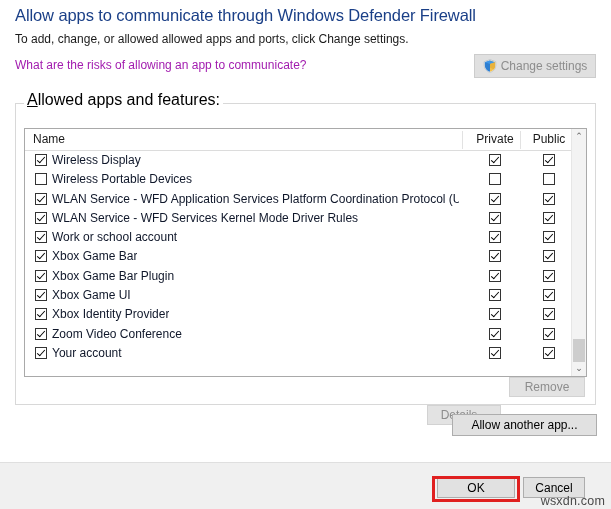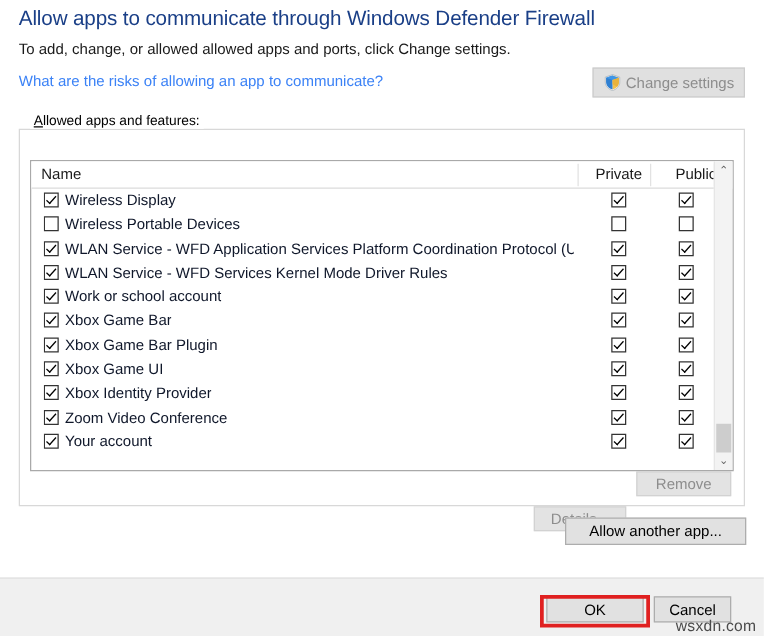--- a/index.html
+++ b/index.html
@@ -37,21 +37,21 @@
     position: absolute;
     left: 15px; top: 32px;
     font-size: 12px;
     color: #1a1a1a;
     white-space: nowrap;
   }
   #risks-link {
     position: absolute;
     left: 15px; top: 58px;
     font-size: 12px;
-    color: #3b82f6;
+    color: #a21caf;
     white-space: nowrap;
     cursor: pointer;
     text-decoration: none;
   }
 
   
   #change-settings-button {
     position: absolute;
     left: 474px; top: 54px;
     width: 122px; height: 24px;
@@ -78,21 +78,21 @@
     left: 15px; top: 103px;
     width: 581px; height: 302px;
     border: 1px solid #d8d8d8;
     box-sizing: border-box;
   }
   #allowed-group-label {
     position: absolute;
     left: 24px; top: 91px;
     background: #ffffff;
     padding: 0 3px;
-    font-size: 11px;
+    font-size: 16px;
     color: #000000;
     white-space: nowrap;
   }
   .ul-key { text-decoration: underline; }
 
   
   #app-list {
     position: absolute;
     left: 24px; top: 116px;
     width: 563px; height: 249px;
@@ -111,21 +111,21 @@
   }
   .col-head {
     position: absolute;
     top: 3px;
     font-size: 12px;
     color: #1a1a1a;
     white-space: nowrap;
   }
   #col-head-name { left: 8px; }
   #col-head-private { left: 442px; width: 56px; text-align: center; }
-  #col-head-public  { left: 500px; width: 48px; text-align: right; }
+  #col-head-public  { left: 500px; width: 48px; text-align: center; }
   .col-divider {
     position: absolute;
     top: 2px;
     width: 1px; height: 18px;
     background: #e2e2e2;
   }
   #divider-1 { left: 437px; }
   #divider-2 { left: 495px; }
   #divider-3 { left: 546px; }
 

